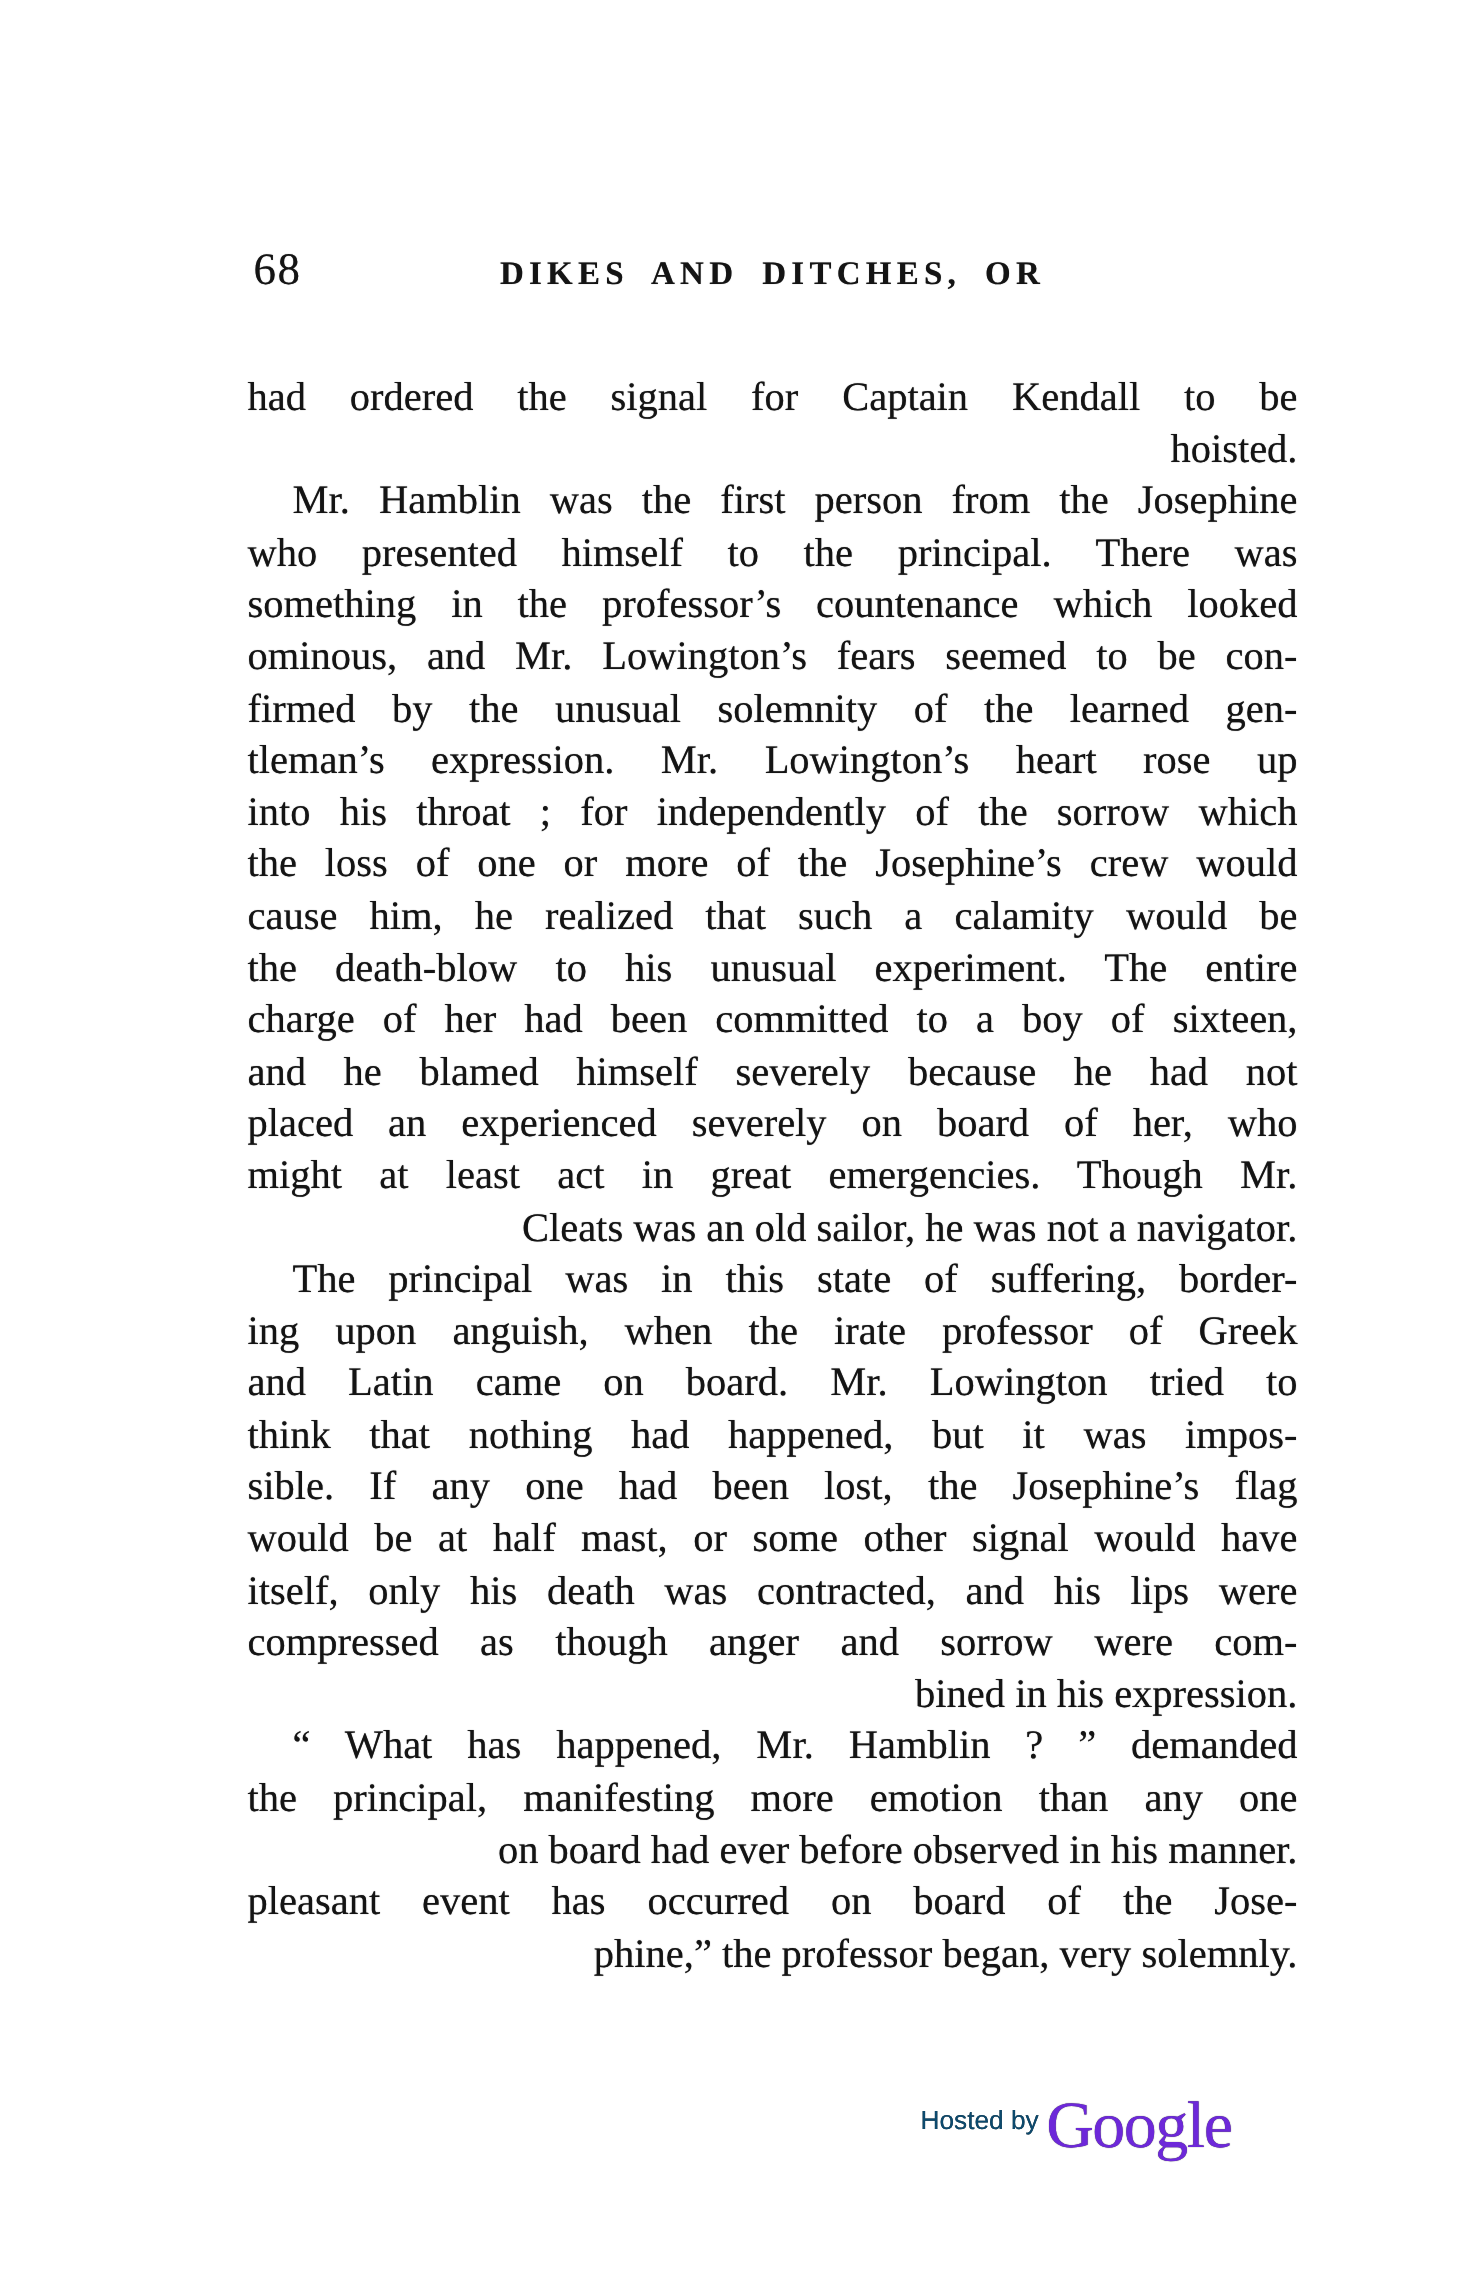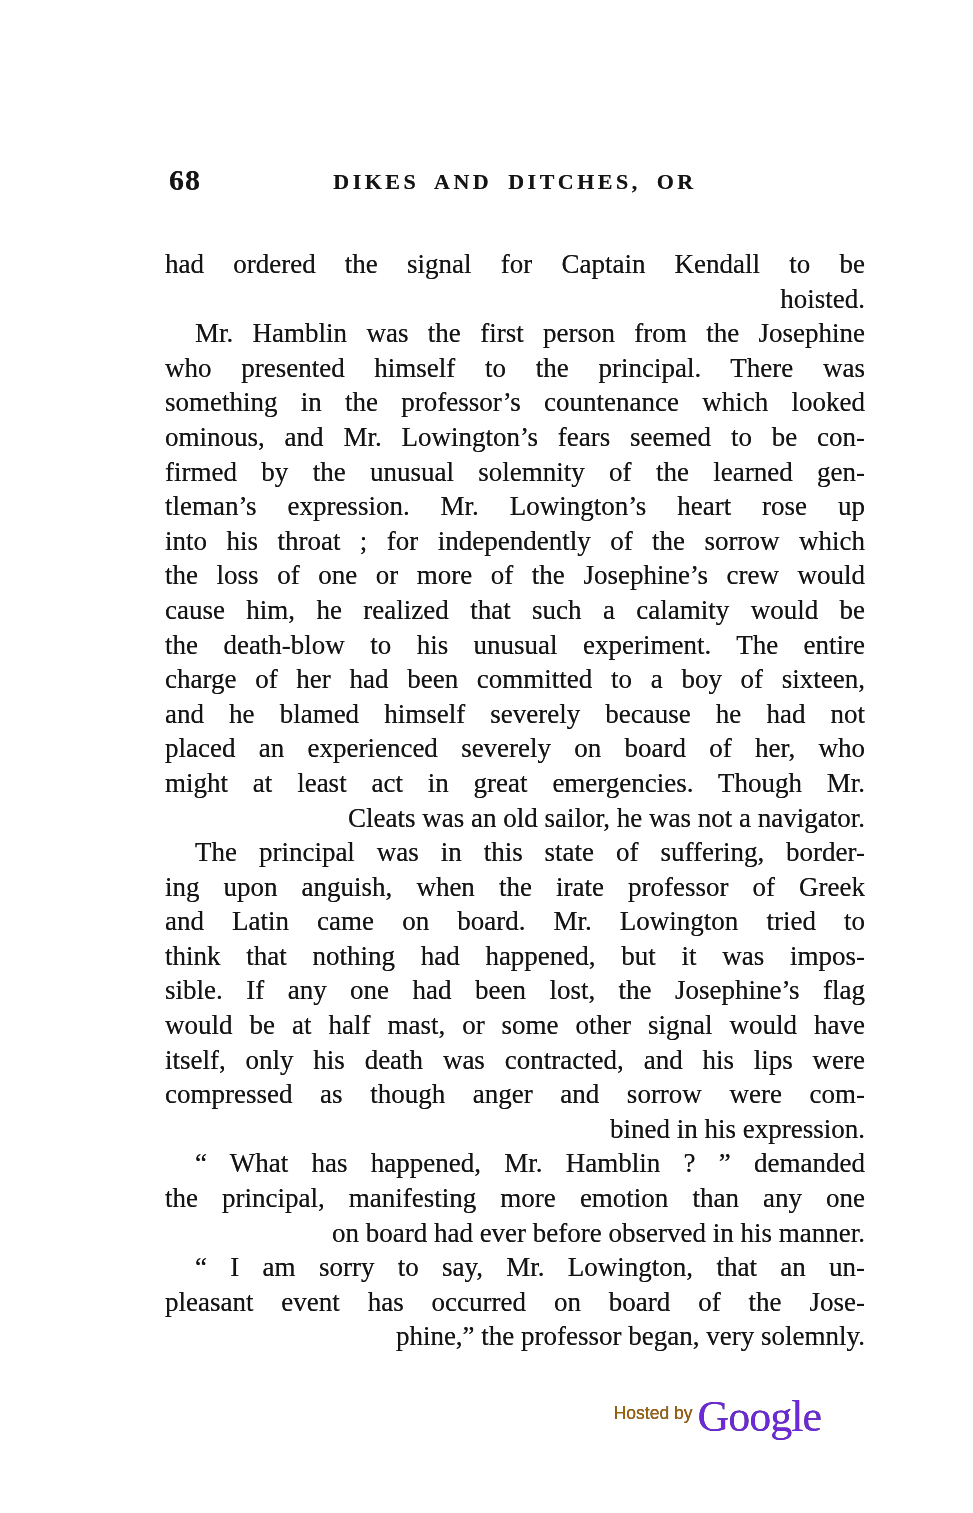--- a/index.html
+++ b/index.html
@@ -24,21 +24,20 @@
     width: 700px;
     height: 34px;
   }
   .page-number {
     position: absolute;
     left: 4px;
     top: 0px;
     font-size: 30px;
     letter-spacing: 1px;
     text-shadow: 0 0 0.5px rgba(0,0,0,0.65);
-    font-weight: bold;
   }
   .running-title {
     position: absolute;
     left: 0;
     right: 0;
     top: 6px;
     text-align: center;
     font-size: 22px;
     font-weight: 600;
     letter-spacing: 3.5px;
@@ -74,21 +73,21 @@
   .watermark {
     position: absolute;
     top: 1390px;
     right: 152px;
     display: flex;
     align-items: flex-end;
   }
   .hosted-by {
     font-family: "Liberation Sans", sans-serif;
     font-size: 17.5px;
-    color: #a16207;
+    color: #0c4a6e;
     margin-right: 5px;
     position: relative;
     top: -10px;
     text-shadow: 0 0 0.4px rgba(0,0,0,0.8);
   }
   .google-logo {
     font-family: "Liberation Serif", serif;
     font-size: 44px;
     line-height: 44px;
     color: #6d28d9;
@@ -140,21 +139,20 @@
         <div class="line just">itself, only his death was contracted, and his lips were</div>
         <div class="line just">compressed as though anger and sorrow were com-</div>
         <div class="line">bined in his expression.</div>
       </div>
       <div class="paragraph">
         <div class="line just first">“ What has happened, Mr. Hamblin ? ” demanded</div>
         <div class="line just">the principal, manifesting more emotion than any one</div>
         <div class="line">on board had ever before observed in his manner.</div>
       </div>
       <div class="paragraph">
-        <div class="line just first">“ I am sorry to say, Mr. Lowington, that an un-</div>
         <div class="line just">pleasant event has occurred on board of the Jose-</div>
         <div class="line">phine,” the professor began, very solemnly.</div>
       </div>
     </div>
 
   <div class="watermark">
     <span class="hosted-by">Hosted by</span>
     <span class="google-logo">Google</span>
   </div>
 

